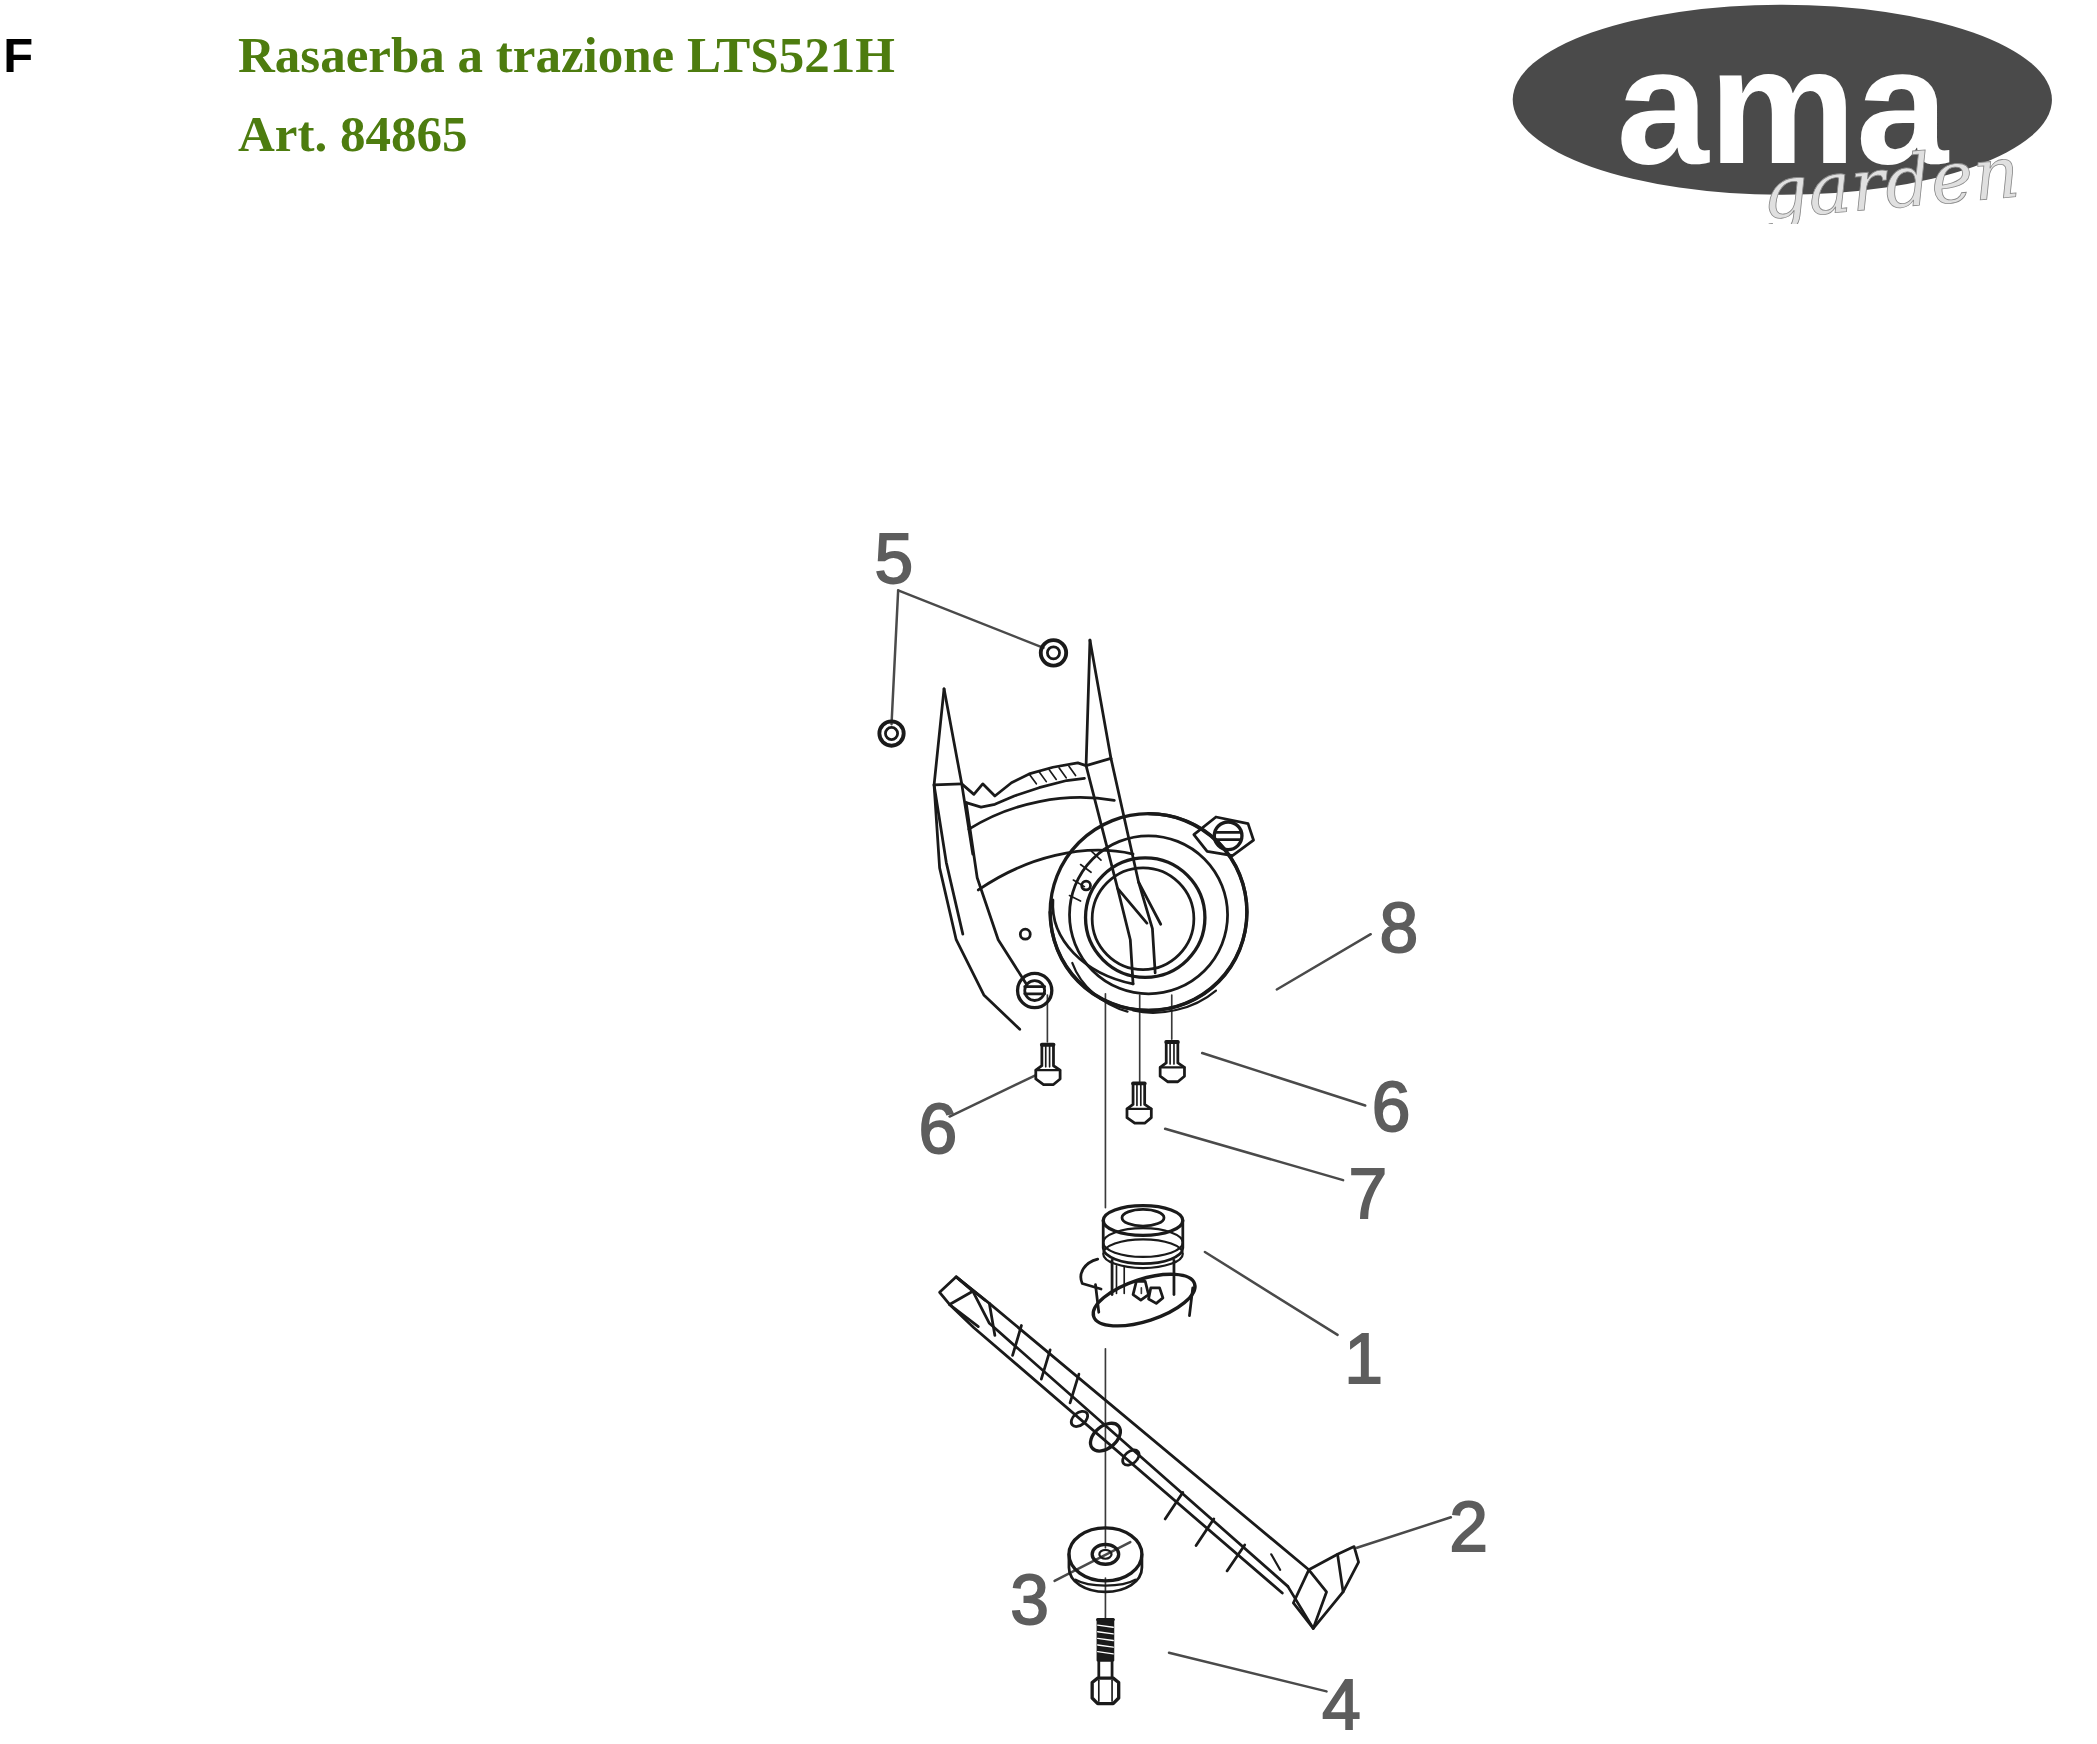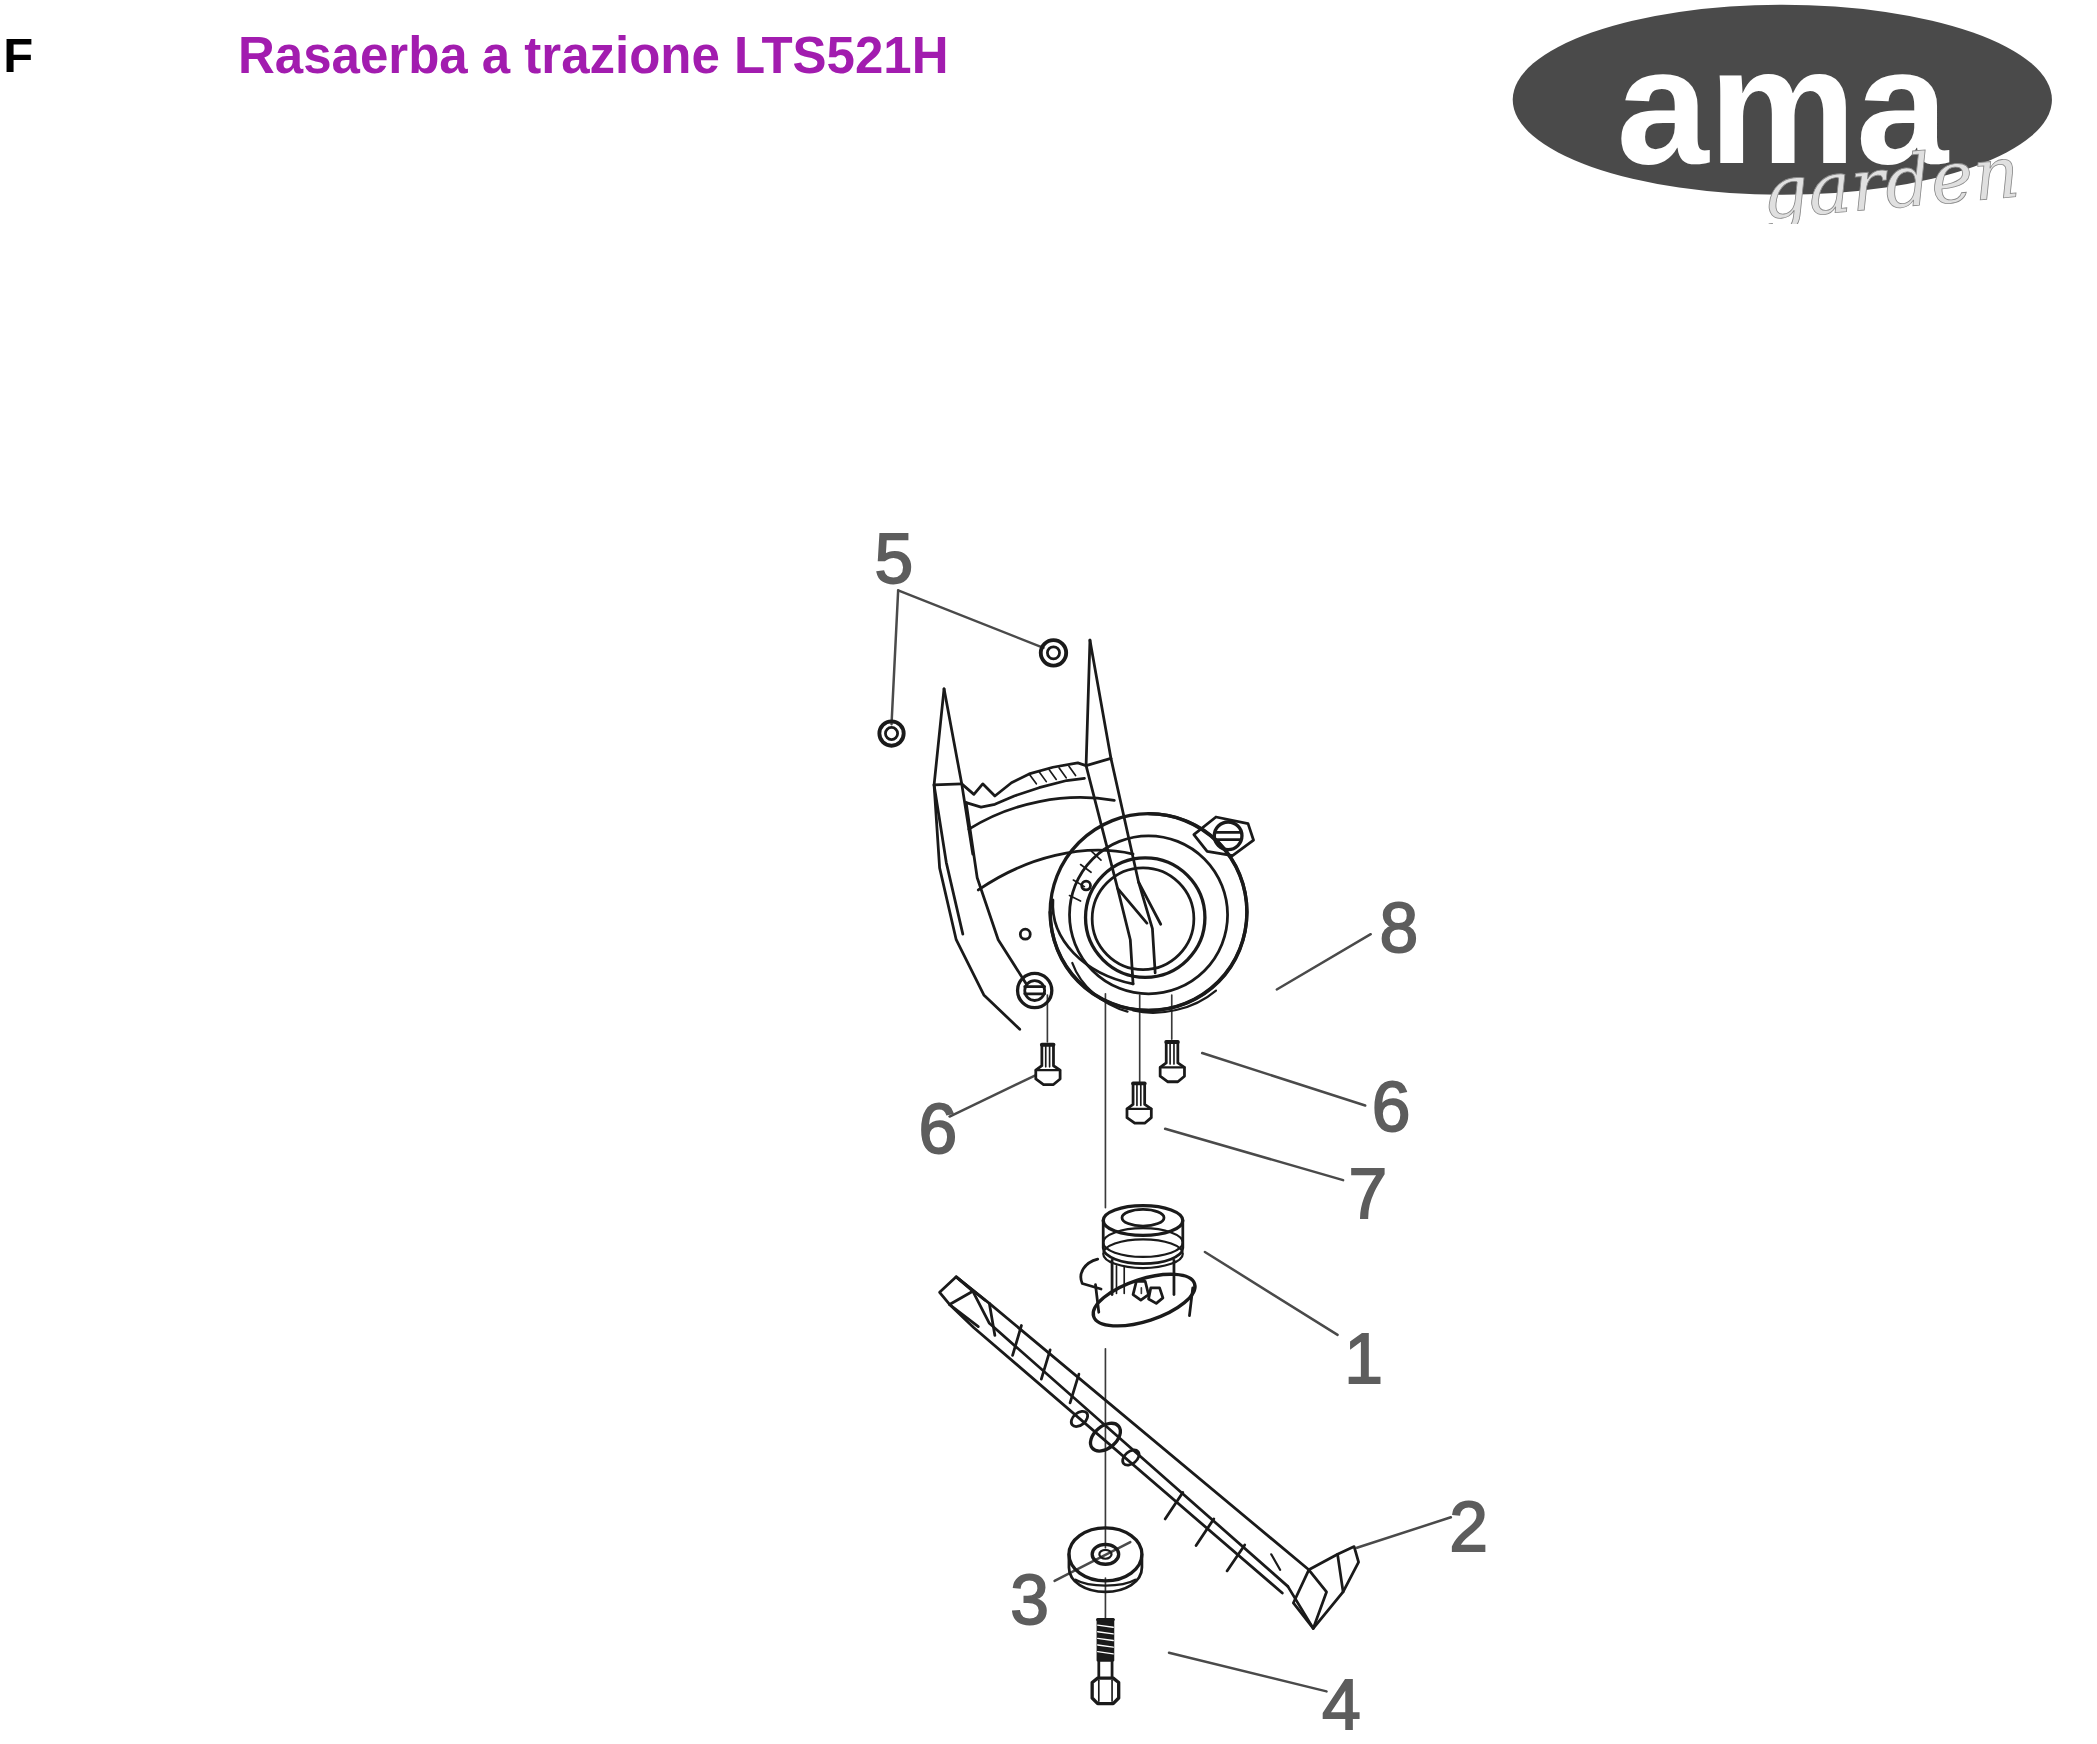--- a/index.html
+++ b/index.html
@@ -33,24 +33,24 @@
     font-family: "Liberation Sans", sans-serif;
   }
   #title-block {
     position: absolute;
     left: 238px;
     top: 15.5px;
   }
   .title-line {
     font-size: 51px;
     font-weight: bold;
-    color: #a21caf;
+    color: #4d7c0f;
     line-height: 79px;
     white-space: nowrap;
-    font-family: Liberation Sans, sans-serif;
+    font-family: Liberation Serif, serif;
   }
 
   
   #logo {
     position: absolute;
     left: 1506px;
     top: 2.8px;
     width: 572px;
     height: 221px;
   }
@@ -75,20 +75,21 @@
 </style>
 </head>
 <body>
 
 <div id="header">
 
   <div id="lang-marker">F</div>
 
   <div id="title-block">
     <div class="title-line">Rasaerba a trazione LTS521H</div>
+    <div class="title-line">Art. 84865</div>
   </div>
 
   <svg id="logo" viewBox="0 0 1035 400">
     <ellipse cx="500" cy="175" rx="488" ry="172" fill="#4a4a4a"></ellipse>
     <text x="500" y="290" text-anchor="middle" font-family="'Liberation Sans', sans-serif" font-size="300" font-weight="bold" fill="#ffffff">ama</text>
     <text x="700" y="370" text-anchor="middle" font-family="'DejaVu Serif', serif" font-size="130" font-style="italic" fill="#e0e0e0" stroke="#8a8a8a" stroke-width="1.5" transform="rotate(-5 700 370)">garden</text>
   </svg>
 </div>
 
 <svg id="diagram" viewBox="0 0 3794 3155">

